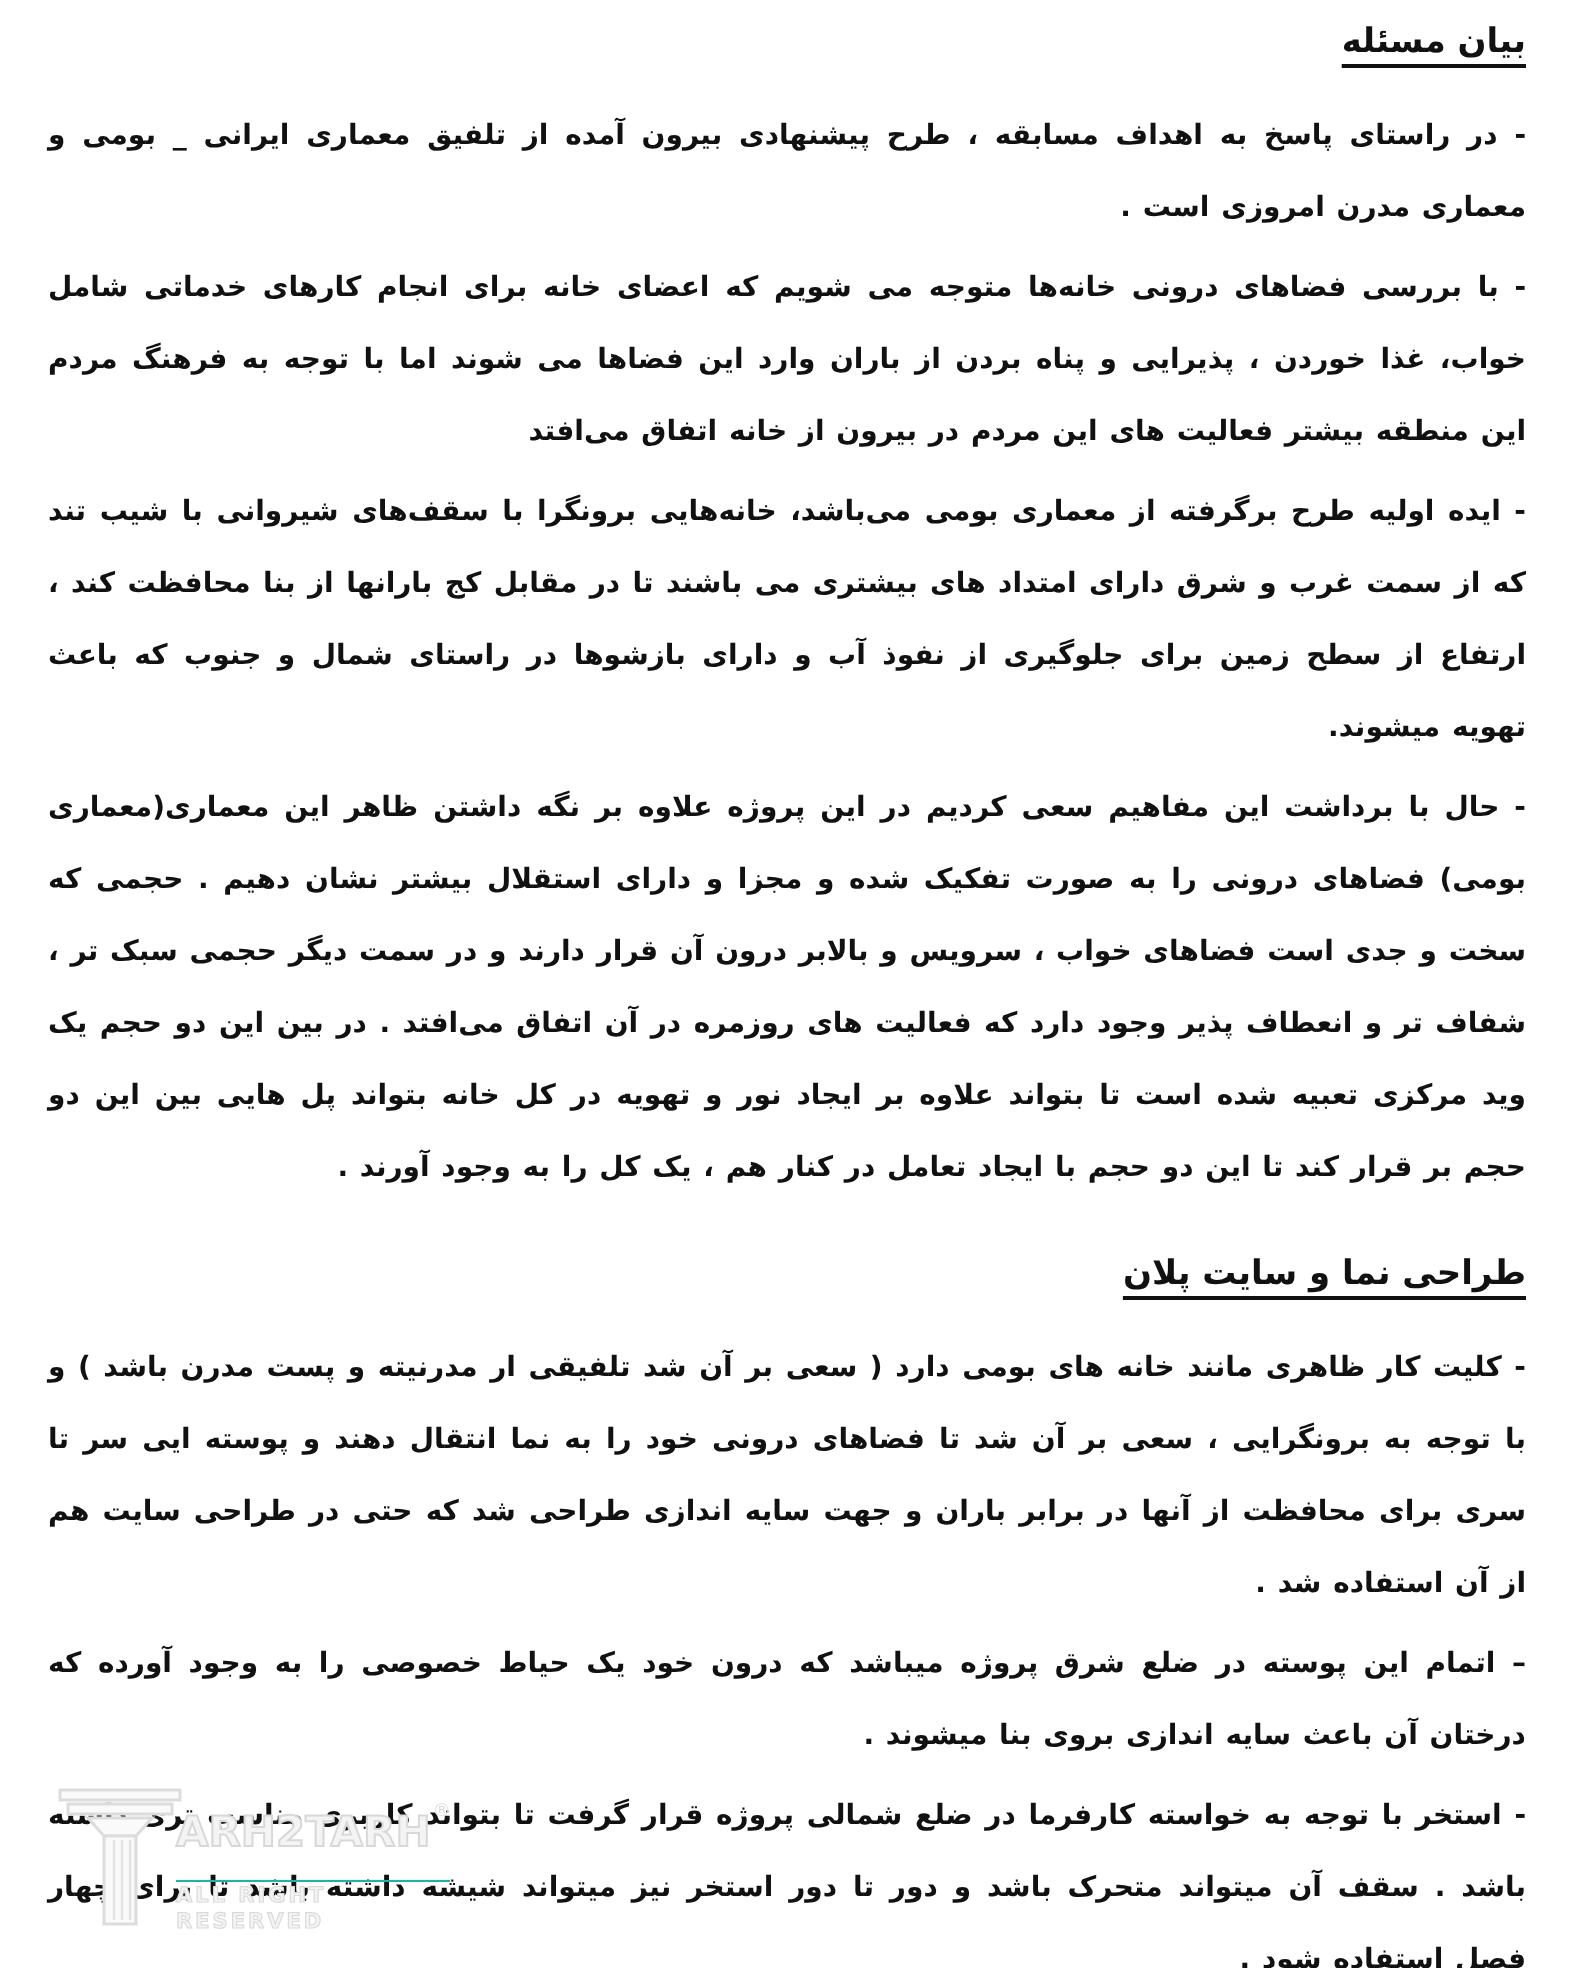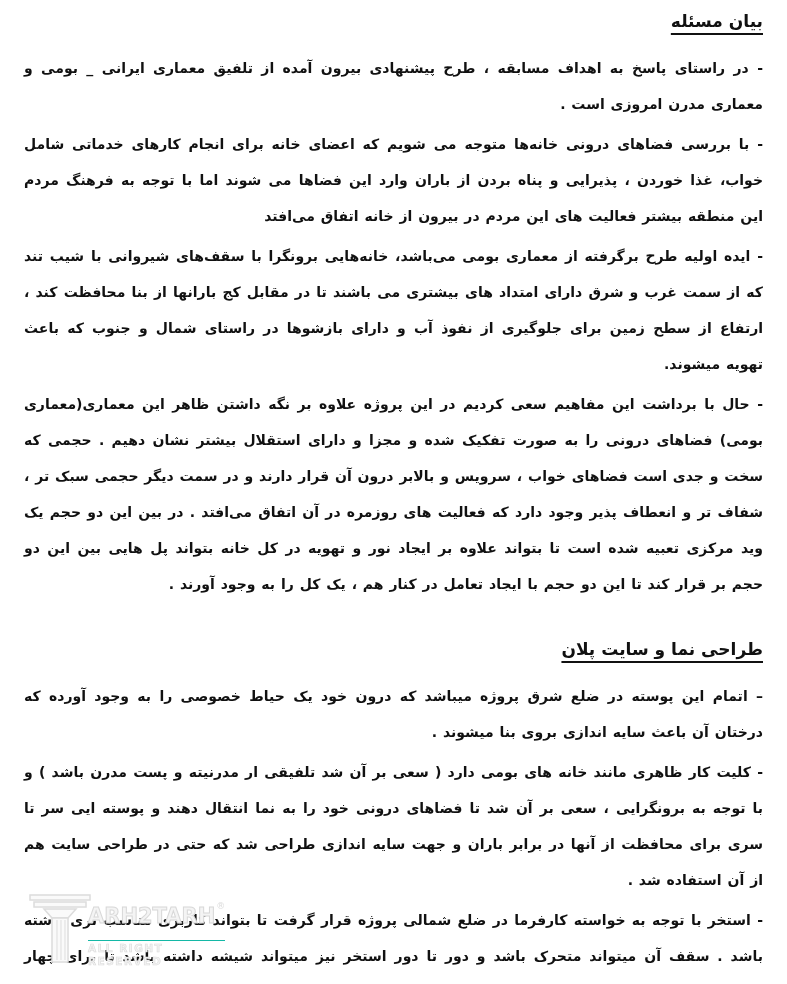--- a/index.html
+++ b/index.html
@@ -26,21 +26,21 @@
     font-size: 17px;
     font-weight: 700;
     color: #111111;
     text-decoration: underline;
     text-underline-offset: 6px;
     text-decoration-thickness: 1.5px;
     margin: 0 0 16px 0;
     line-height: 26px;
   }
   .section-heading.spaced {
-    margin-top: 34px;
+    margin-top: 22px;
   }
   .content p {
     font-size: 14px;
     font-weight: 700;
     line-height: 36px;
     margin: 0 0 4px 0;
     text-align: justify;
     text-align-last: right;
     word-spacing: 1px;
   }
@@ -103,22 +103,22 @@
 <div class="page">
   <div class="content">
 
     <h2 class="section-heading">بیان مسئله</h2>
     <p>- در راستای پاسخ به اهداف مسابقه ، طرح پیشنهادی بیرون آمده از تلفیق معماری ایرانی _ بومی و معماری مدرن امروزی است .</p>
     <p>- با بررسی فضاهای درونی خانه‌ها متوجه می شویم که اعضای خانه برای انجام کارهای خدماتی شامل خواب، غذا خوردن ، پذیرایی و پناه بردن از باران  وارد این فضاها می شوند اما با توجه به فرهنگ مردم این منطقه بیشتر فعالیت های این مردم در بیرون از خانه اتفاق می‌افتد</p>
     <p>- ایده اولیه طرح برگرفته از معماری بومی می‌باشد، خانه‌هایی برونگرا با سقف‌های شیروانی با شیب تند که از سمت غرب و شرق دارای امتداد های بیشتری می باشند تا در مقابل کج بارانها از بنا محافظت کند ،  ارتفاع از سطح زمین برای جلوگیری از نفوذ آب و دارای  بازشوها در راستای شمال و جنوب که  باعث تهویه میشوند.</p>
     <p>- حال با برداشت این مفاهیم سعی کردیم در این پروژه  علاوه بر نگه داشتن ظاهر این معماری(معماری بومی) فضاهای درونی را به صورت تفکیک شده و مجزا و دارای استقلال بیشتر نشان دهیم . حجمی که سخت و جدی است فضاهای خواب ، سرویس و بالابر درون آن قرار دارند و در سمت دیگر حجمی سبک تر ، شفاف تر و انعطاف پذیر وجود دارد که فعالیت های روزمره در آن اتفاق می‌افتد . در بین این دو حجم یک وید مرکزی تعبیه شده است تا بتواند علاوه بر ایجاد نور و تهویه  در کل خانه بتواند پل هایی بین این دو حجم بر قرار کند تا این دو حجم با ایجاد تعامل در کنار هم ، یک کل را به وجود آورند .</p>
 
     <h2 class="section-heading spaced">طراحی نما و سایت پلان</h2>
+    <p>- کلیت کار ظاهری مانند خانه های بومی دارد ( سعی بر آن شد تلفیقی ار مدرنیته و پست مدرن باشد ) و با توجه به برونگرایی ، سعی بر آن شد تا فضاهای درونی خود را به نما انتقال دهند و پوسته ایی سر تا سری برای محافظت از آنها در برابر باران و جهت سایه اندازی طراحی شد که حتی در طراحی سایت هم از آن استفاده شد .</p>
     <p>– اتمام این پوسته در ضلع شرق پروژه میباشد که درون خود یک حیاط خصوصی را به وجود آورده که درختان آن باعث سایه اندازی بروی بنا میشوند .</p>
-    <p>- کلیت کار ظاهری مانند خانه های بومی دارد ( سعی بر آن شد تلفیقی ار مدرنیته و پست مدرن باشد ) و با توجه به برونگرایی ، سعی بر آن شد تا فضاهای درونی خود را به نما انتقال دهند و پوسته ایی سر تا سری برای محافظت از آنها در برابر باران و جهت سایه اندازی طراحی شد که حتی در طراحی سایت هم از آن استفاده شد .</p>
 
     <p>- استخر با توجه به خواسته کارفرما در ضلع شمالی پروژه قرار گرفت تا بتواند کاربری مناسب تری داشته باشد . سقف آن میتواند متحرک باشد و دور تا دور استخر نیز میتواند شیشه داشته باشد تا برای چهار فصل استفاده شود .</p>
 
   </div>
 
   <div class="watermark">
     <span class="wm-icon">
       <svg width="66" height="74" viewBox="0 0 66 74" xmlns="http://www.w3.org/2000/svg">
         <g fill="#fafafa" stroke="#dcdcdc" stroke-width="1.5">
           <rect x="2" y="3" width="60" height="5"></rect>

